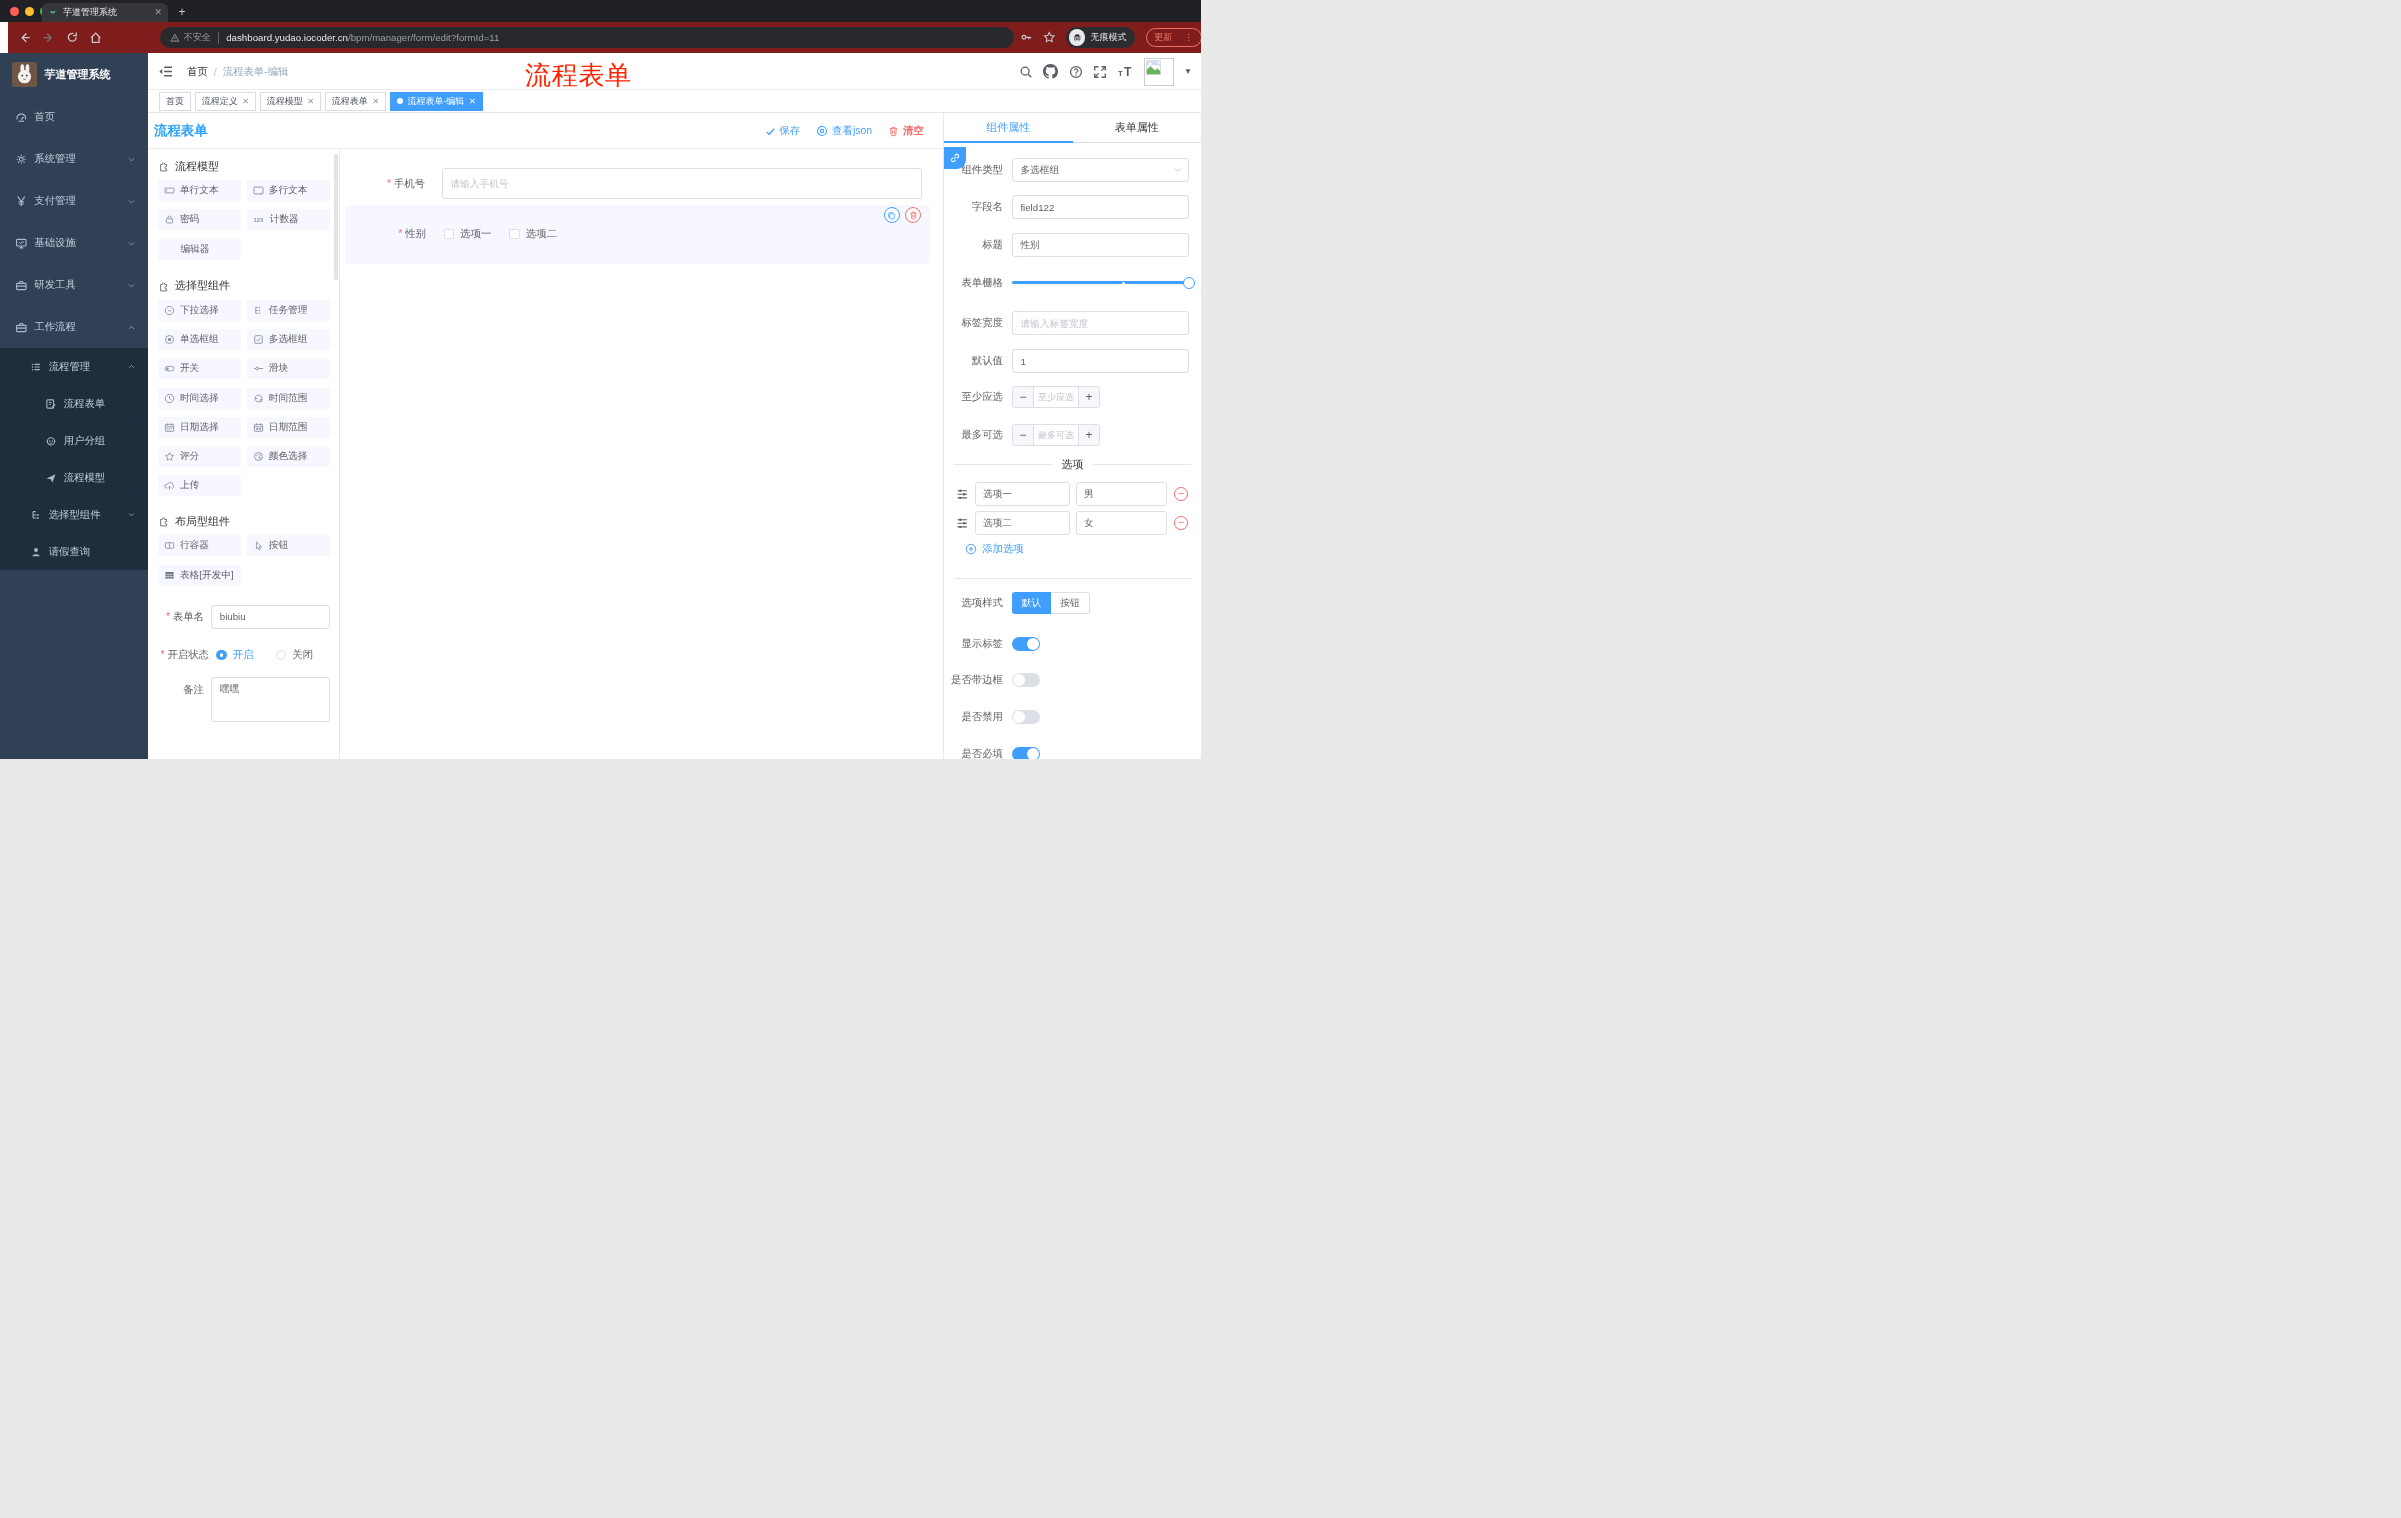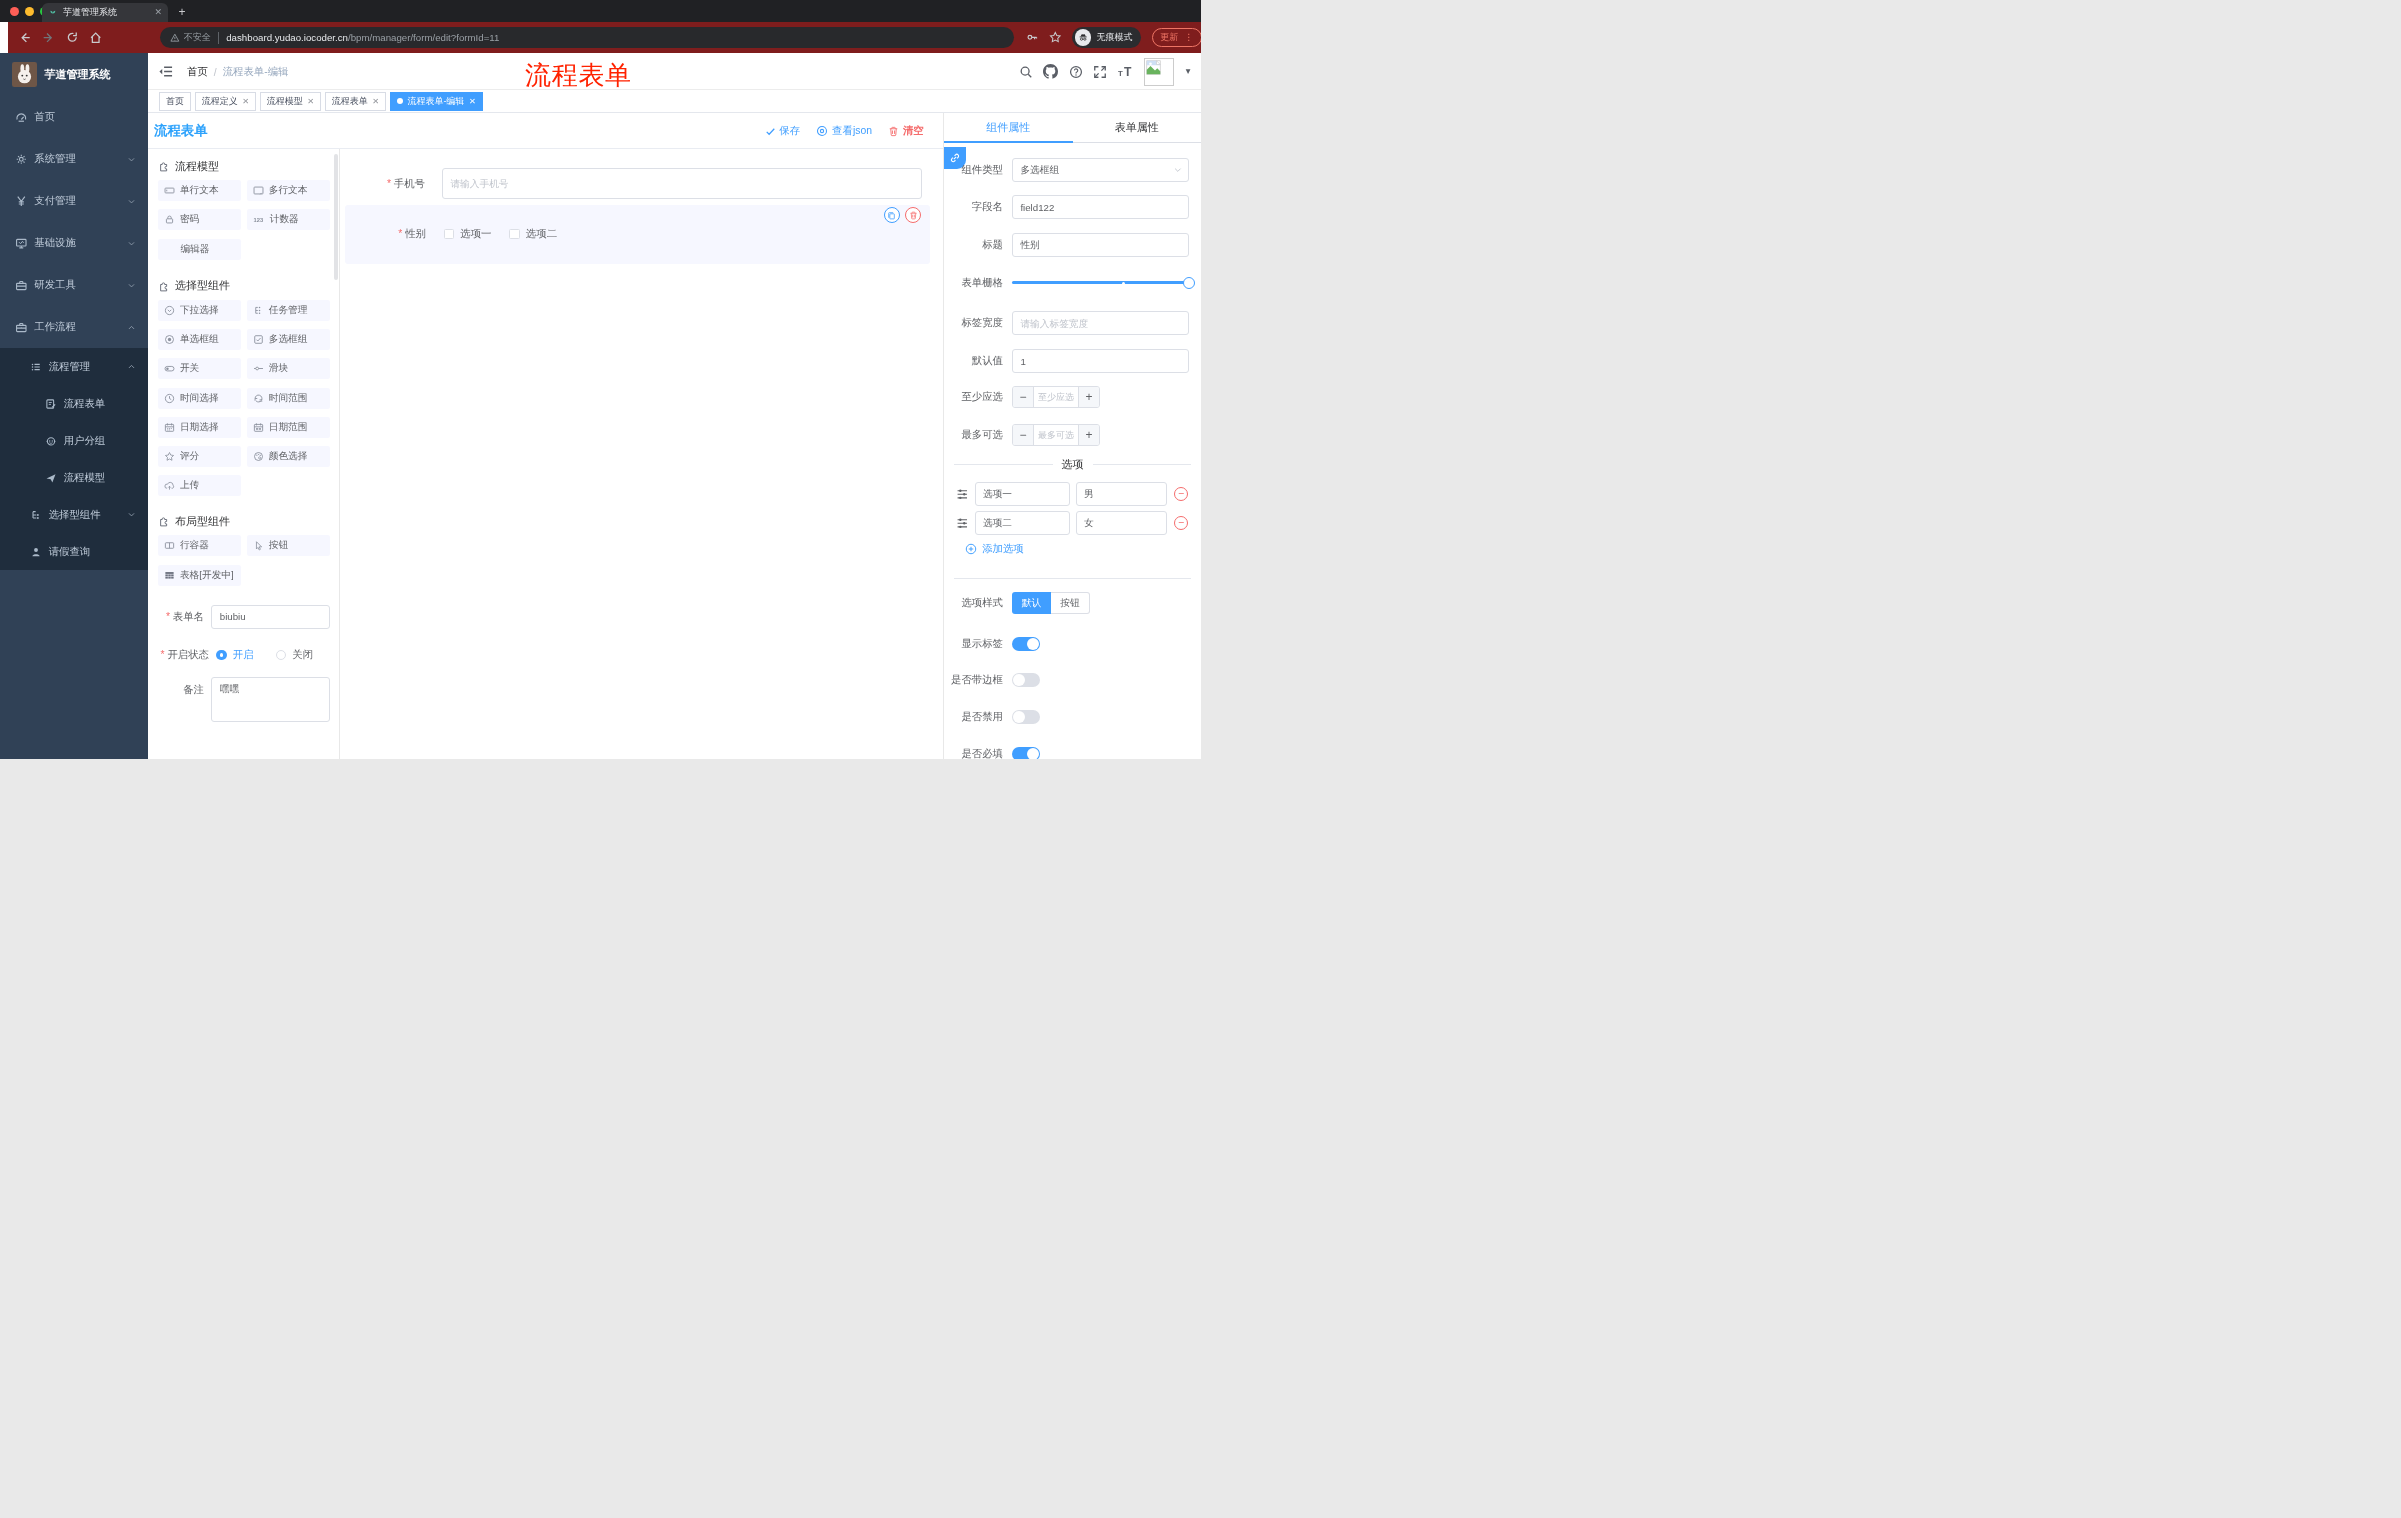--- a/index.html
+++ b/index.html
@@ -19,21 +19,21 @@
   .navic{color:#c9cacd;margin-left:10.4px;}
   .navic.dim{color:#71757a;}
   #urlpill{position:absolute;left:152px;top:5.2px;width:854px;height:21px;border-radius:10.4px;background:#28292c;display:flex;align-items:center;padding:0 10.4px;font-size:9.7px;}
   #urlpill .warn{color:#9aa0a6;display:flex;align-items:center;gap:3.7px;font-size:9px;}
   #urlpill .sep{width:0.7px;height:12px;background:#5f6368;margin:0 7.4px;}
   .dom{color:#e8eaed;}
   .path{color:#9aa0a6;}
   .tb-right{position:absolute;right:0;top:0;height:31px;display:flex;align-items:center;}
   .incog{height:21px;border-radius:10.4px;background:#2b2c2f;display:flex;align-items:center;gap:5.2px;padding:0 9px 0 3px;color:#e8eaed;font-size:9px;margin-left:10.4px;}
   .incog .cir{width:16.3px;height:16.3px;border-radius:50%;background:#e8eaed;display:flex;align-items:center;justify-content:center;}
-  .update{height:19.3px;border-radius:10.4px;border:1.1px solid #ee7565;color:#ee7565;font-size:9px;display:flex;align-items:center;gap:6px;padding:0 7.4px;margin:0 7.4px 0 10.4px;background:transparent;}
+  .update{height:19.3px;border-radius:10.4px;border:1.1px solid #ee7565;color:#ee7565;font-size:9px;display:flex;align-items:center;gap:12px;padding:0 7.4px;margin:0 7.4px 0 10.4px;background:transparent;}
 
   
   #sidebar{position:absolute;left:0;top:53px;width:148px;height:706px;background:#304156;color:#bfcbd9;}
   .logo{height:43px;display:flex;align-items:center;gap:7.4px;padding-left:12px;}
   .logo .ttl{color:#fff;font-size:11px;font-weight:bold;}
   .m-item{height:42px;display:flex;align-items:center;gap:6.7px;font-size:10.4px;padding-left:15px;position:relative;cursor:pointer;}
   .m-item .chev{position:absolute;right:12px;color:#8f9cab;}
   #submenu{background:#1f2d3d;}
   #submenu .m-item{height:37px;}
   .ind2{padding-left:30px!important;}

